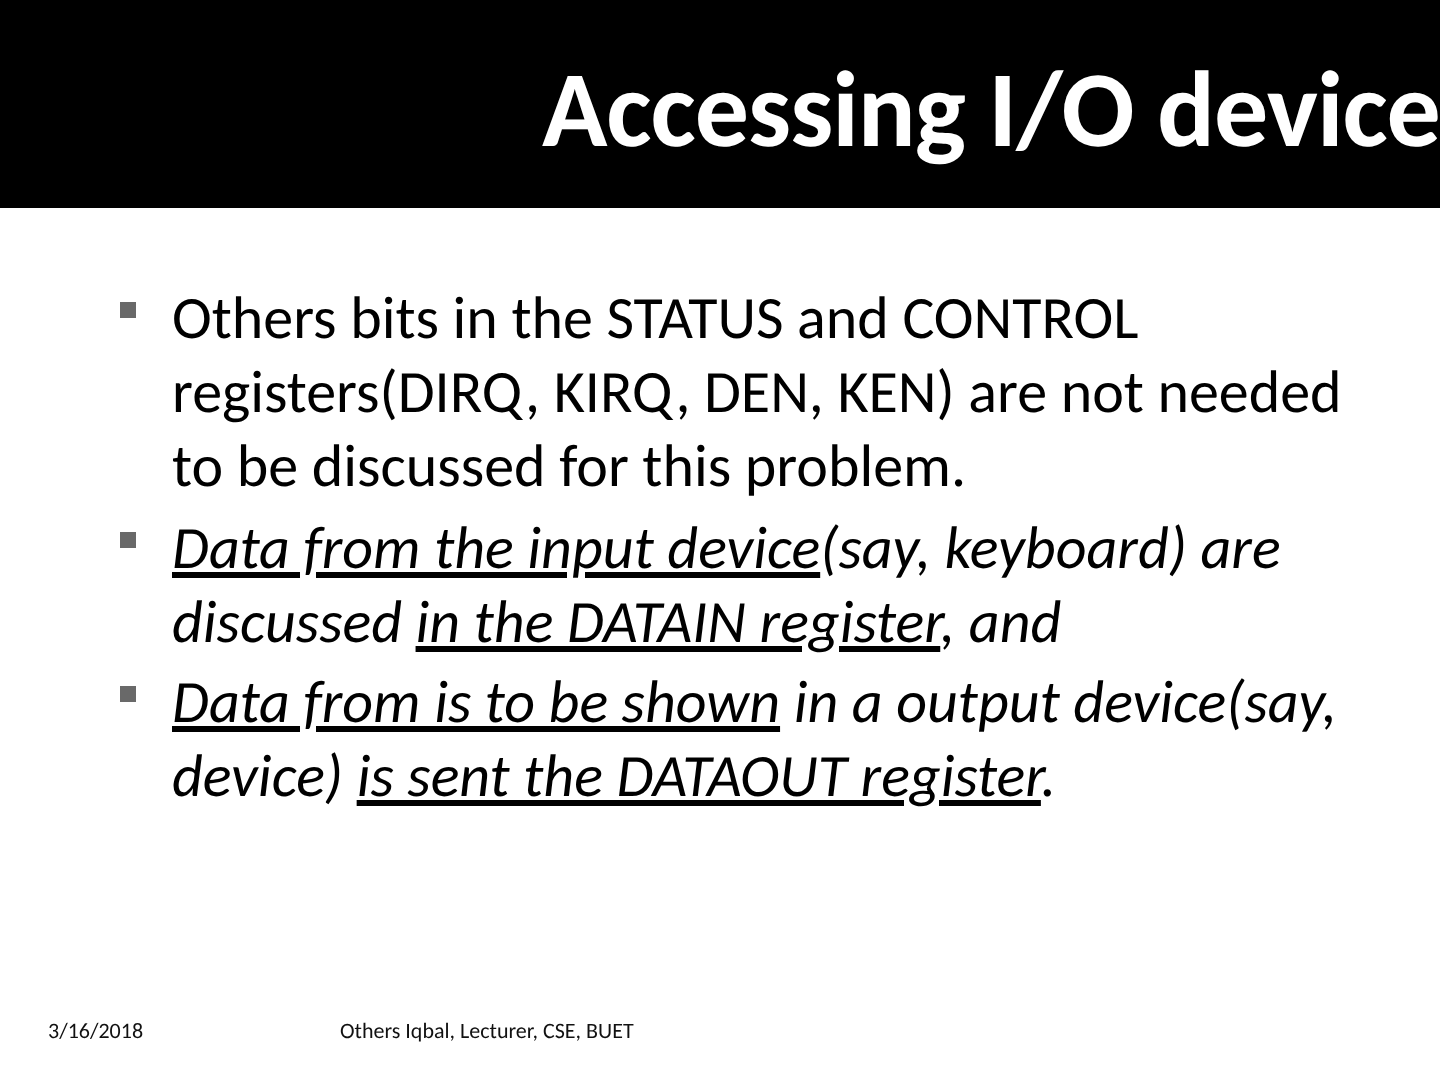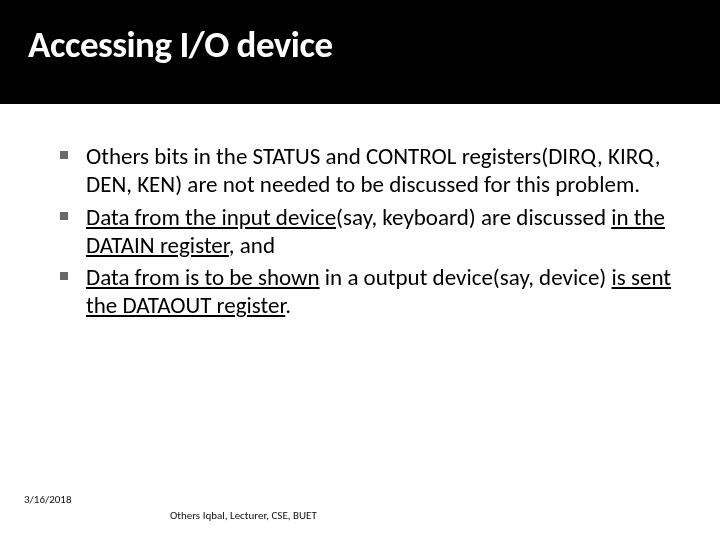--- a/index.html
+++ b/index.html
@@ -10,53 +10,54 @@
     position: relative;
   }
   .title-bar {
     background: #000000;
     width: 100%;
     height: 104px;
     padding: 22px 0 0 28px;
   }
   .title-bar h1 {
     color: #ffffff;
-    font-size: 37px;
+    font-size: 54px;
     font-weight: 600;
     letter-spacing: -0.5px;
+    text-align: right;
   }
   .content {
     padding: 38px 46px 0 86px;
     color: #000000;
-    font-size: 23px;
+    font-size: 30px;
     line-height: 1.23;
   }
   .bullet-row {
     position: relative;
     margin-bottom: 4px;
   }
   .bullet-row .marker {
     position: absolute;
     left: -26px;
     top: 9px;
     width: 8px;
     height: 8px;
     background: #696969;
   }
   .u { text-decoration: underline; }
-  .i { }
+  .i { font-style: italic; }
   .footer {
     position: absolute;
     bottom: 18px;
     left: 0;
     width: 100%;
     font-size: 11px;
     color: #111111;
   }
-  .footer .date { position: absolute; left: 24px; bottom: 16px; }
+  .footer .date { position: absolute; left: 24px; bottom: 0; }
   .footer .author { position: absolute; left: 170px; bottom: 0; }
 </style>
 </head>
 <body>
 
 <div class="title-bar">
   <h1>Accessing I/O device</h1>
 </div>
 
 <div class="content">

